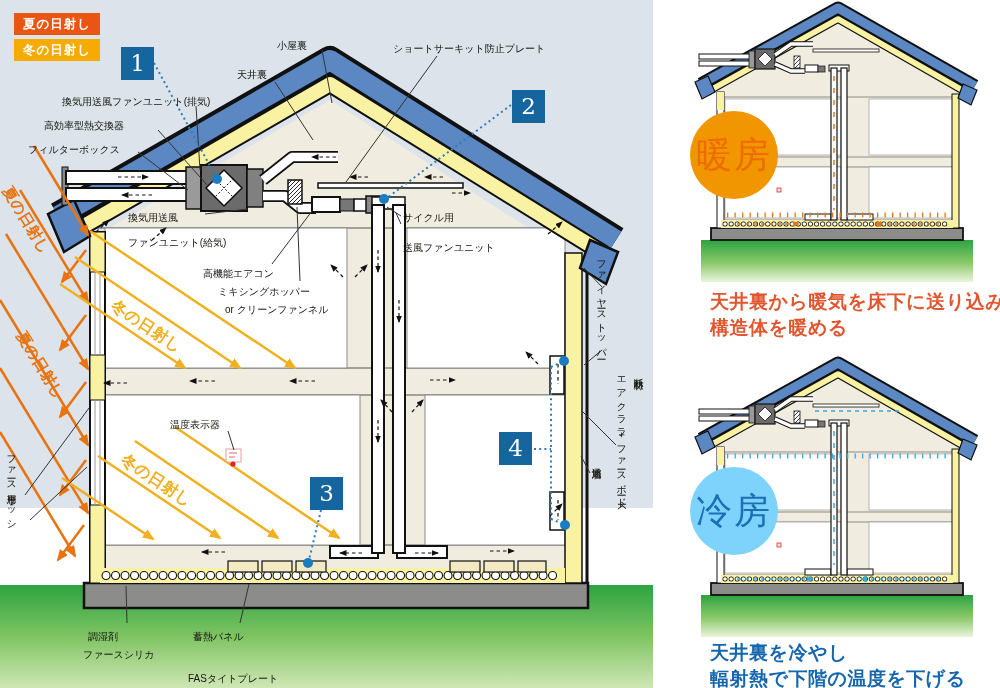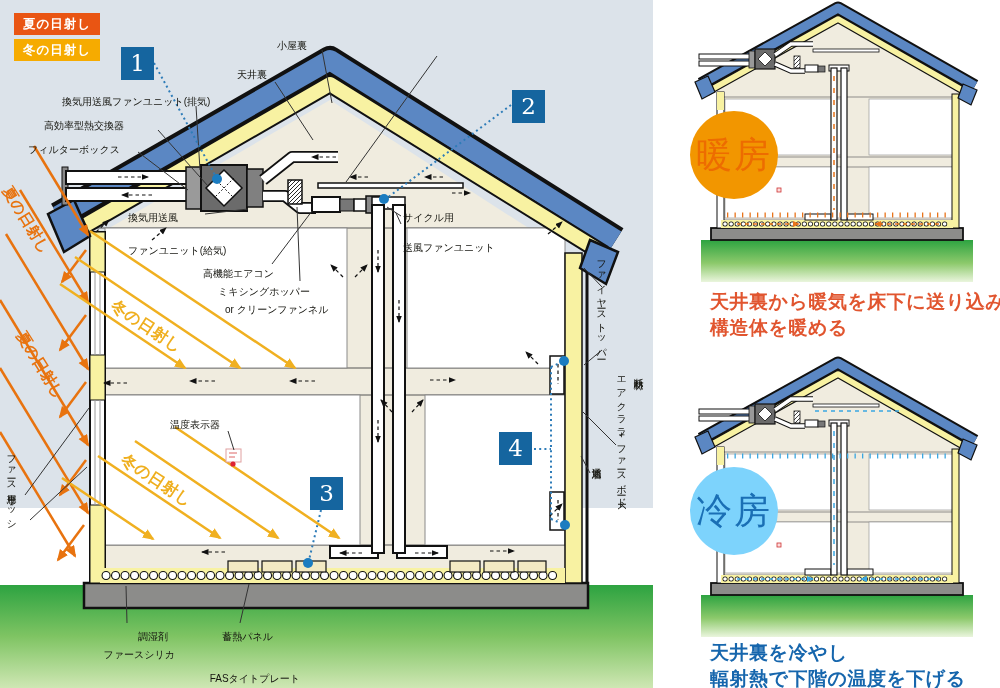--- a/index.html
+++ b/index.html
@@ -2,21 +2,21 @@
 <html><head>
 <meta charset="utf-8">
 <style>
   html,body{margin:0;padding:0;background:#fff;}
   .stage{position:relative;width:1000px;height:688px;overflow:hidden;
          font-family:"Liberation Sans","DejaVu Sans",sans-serif;background:#fff;}
   .left-panel{position:absolute;left:0;top:0;width:653px;height:508px;background:#dce3ea;}
   .right-panel{position:absolute;left:653px;top:0;width:347px;height:688px;background:#ffffff;}
   svg{position:absolute;left:0;top:0;}
   .lbl{position:absolute;font-size:10px;line-height:17px;color:#15150f;white-space:nowrap;}
-  .lbl.c{text-align:right;}
+  .lbl.c{text-align:left;}
   .vert{writing-mode:vertical-rl;letter-spacing:1px;}
   .sun{position:absolute;font-weight:bold;font-size:15px;transform-origin:0 0;white-space:nowrap;}
   .badge{position:absolute;left:14px;width:86px;height:22px;color:#fff;font-size:12.5px;font-weight:bold;
          text-align:center;line-height:22px;letter-spacing:1px;}
   .num{position:absolute;width:33px;height:33px;background:#15659f;color:#fff;text-align:center;
        line-height:33px;font-family:"DejaVu Serif","Liberation Serif",serif;font-size:23px;}
   .mode-circle{position:absolute;width:88px;height:88px;border-radius:50%;display:flex;
                align-items:center;justify-content:center;font-size:36px;font-weight:500;letter-spacing:2px;}
   .mode-heat{background:#f29600;color:#ed6c00;}
   .mode-cool{background:#7dd3fc;color:#1a6fb5;}
@@ -248,26 +248,27 @@
 
     <div class="badge" style="top:13px;background:#e95513;">夏の日射し</div>
     <div class="badge" style="top:39px;background:#f6ab00;">冬の日射し</div>
 
     <div class="num" style="left:121px;top:47px;">1</div>
     <div class="num" style="left:512px;top:90px;">2</div>
     <div class="num" style="left:310px;top:477px;">3</div>
     <div class="num" style="left:499px;top:432px;">4</div>
 
     <div class="lbl" style="left:277px;top:37px;">小屋裏</div>
+    <div class="lbl" style="left:393px;top:40px;">ショートサーキット防止プレート</div>
     <div class="lbl" style="left:237px;top:66px;">天井裏</div>
     <div class="lbl" style="left:62px;top:93px;">換気用送風ファンユニット(排気)</div>
     <div class="lbl" style="left:44px;top:117px;">高効率型熱交換器</div>
     <div class="lbl" style="left:28px;top:141px;">フィルターボックス</div>
     <div class="lbl" style="left:128px;top:209px;">換気用送風</div>
-    <div class="lbl" style="left:128px;top:242px;">ファンユニット(給気)</div>
+    <div class="lbl" style="left:128px;top:234px;">ファンユニット(給気)</div>
     <div class="lbl" style="left:203px;top:265px;">高機能エアコン</div>
     <div class="lbl" style="left:218px;top:283px;">ミキシングホッパー</div>
     <div class="lbl" style="left:225px;top:301px;">or クリーンファンネル</div>
     <div class="lbl" style="left:403px;top:209px;">サイクル用</div>
     <div class="lbl" style="left:403px;top:211px;margin-top:28px;">送風ファンユニット</div>
     <div class="lbl" style="left:170px;top:416px;">温度表示器</div>
     <div class="lbl vert" style="left:593px;top:253px;height:140px;">ファイヤーストッパー</div>
     <div class="lbl vert" style="left:630px;top:370px;height:50px;">断熱材</div>
     <div class="lbl vert" style="left:613px;top:370px;height:175px;">エアクララ+ファースボードK</div>
     <div class="lbl vert" style="left:588px;top:460px;height:55px;">通気層</div>

